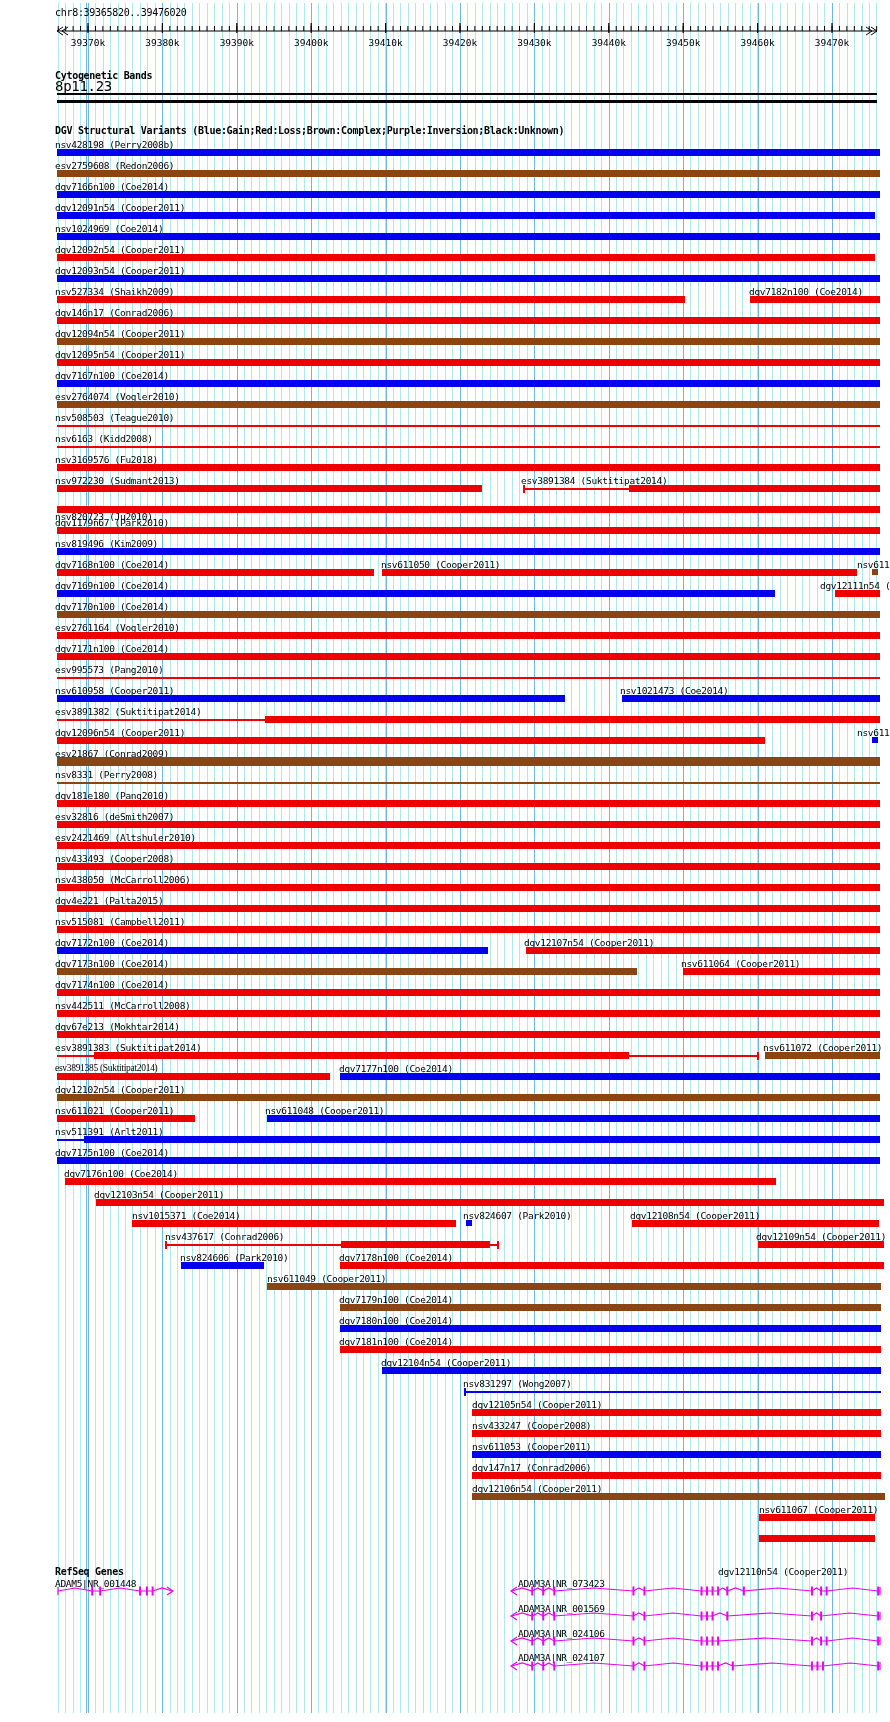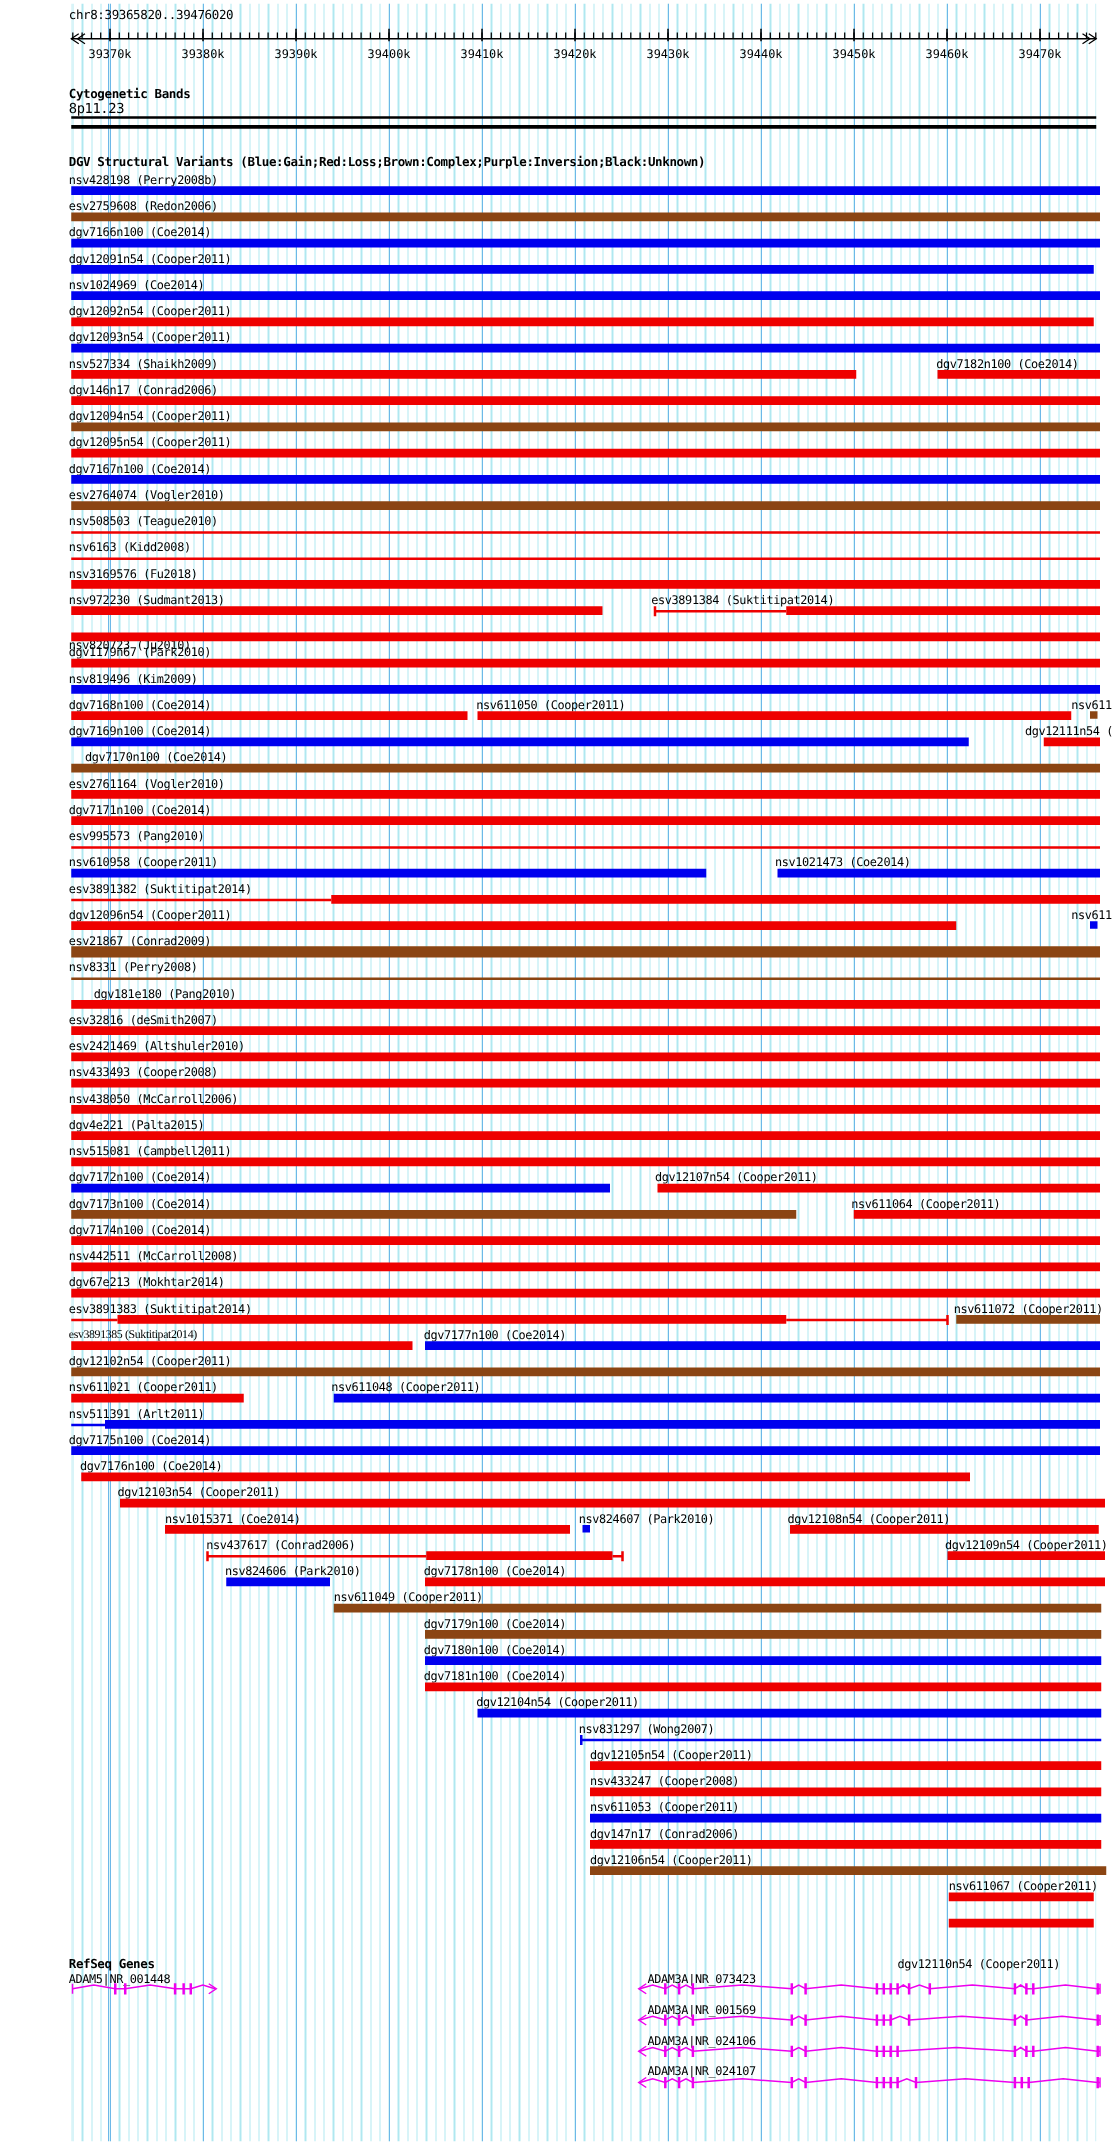--- a/index.html
+++ b/index.html
@@ -1,20 +1,20 @@
 <!DOCTYPE html>
 <html><head>
 <meta charset="utf-8">
 <style>
   html,body{margin:0;padding:0;}
   body{width:890px;height:1722px;overflow:hidden;background:#ffffff;position:relative;
        font-family:"DejaVu Sans Mono","Liberation Mono",monospace;}
   .page{position:absolute;left:0;top:0;width:890px;height:1722px;}
   .grid{position:absolute;left:57px;top:3px;width:820px;height:1710px;}
-  .txt{position:absolute;color:#000;font-size:11px;line-height:11px;letter-spacing:-0.3px;white-space:pre;}
+  .txt{position:absolute;color:#000;font-size:14px;line-height:11px;letter-spacing:-0.3px;white-space:pre;}
   .bold{font-weight:bold;font-size:10px;}
   .title{position:absolute;left:55px;top:7px;color:#000;font-size:10px;letter-spacing:-0.3px;white-space:pre;}
   #ruler{position:absolute;left:0;top:20px;}
   .cyh{left:55px;top:70px;}
   .bandlab{left:55px;top:81px;}
   .cyline1{position:absolute;left:57px;top:93px;width:820px;height:2px;}
   .cyline2{position:absolute;left:57px;top:100px;width:820px;height:3px;}
   .dgvh{left:55px;top:125px;}
   .rsh{left:55px;top:1566px;}
   .lbl{position:absolute;color:#000;font-size:9.5px;line-height:11px;letter-spacing:-0.3px;white-space:pre;cursor:pointer;}
@@ -223,21 +223,21 @@
       <div class="lbl" style="left: 55px; top: 559px;">dgv7168n100 (Coe2014)</div>
       <div class="lbl" style="left: 381px; top: 559px;">nsv611050 (Cooper2011)</div>
       <div class="lbl" style="left: 857px; top: 559px;">nsv611</div>
       <div class="seg" style="left: 57px; width: 317px; background: rgb(238, 0, 0); top: 569px; height: 7px;"></div>
       <div class="seg" style="left: 382px; width: 475px; background: rgb(238, 0, 0); top: 569px; height: 7px;"></div>
       <div class="seg" style="left: 872px; width: 6px; background: rgb(139, 69, 19); top: 569px; height: 6px;"></div>
       <div class="lbl" style="left: 55px; top: 580px;">dgv7169n100 (Coe2014)</div>
       <div class="lbl" style="left: 820px; top: 580px;">dgv12111n54 (</div>
       <div class="seg" style="left: 57px; width: 718px; background: rgb(0, 0, 238); top: 590px; height: 7px;"></div>
       <div class="seg" style="left: 835px; width: 45px; background: rgb(238, 0, 0); top: 590px; height: 7px;"></div>
-      <div class="lbl" style="left: 55px; top: 601px; margin-left: 13px;">dgv7170n100 (Coe2014)</div>
+      <div class="lbl" style="left: 55px; top: 601px;">dgv7170n100 (Coe2014)</div>
       <div class="seg" style="left: 57px; width: 823px; background: rgb(139, 69, 19); top: 611px; height: 7px;"></div>
       <div class="lbl" style="left: 55px; top: 622px;">esv2761164 (Vogler2010)</div>
       <div class="seg" style="left: 57px; width: 823px; background: rgb(238, 0, 0); top: 632px; height: 7px;"></div>
       <div class="lbl" style="left: 55px; top: 643px;">dgv7171n100 (Coe2014)</div>
       <div class="seg" style="left: 57px; width: 823px; background: rgb(238, 0, 0); top: 653px; height: 7px;"></div>
       <div class="lbl" style="left: 55px; top: 664px;">esv995573 (Pang2010)</div>
       <div class="seg" style="left: 57px; width: 823px; background: rgb(238, 0, 0); top: 677px; height: 2px;"></div>
       <div class="lbl" style="left: 55px; top: 685px;">nsv610958 (Cooper2011)</div>
       <div class="lbl" style="left: 620px; top: 685px;">nsv1021473 (Coe2014)</div>
       <div class="seg" style="left: 57px; width: 508px; background: rgb(0, 0, 238); top: 695px; height: 7px;"></div>
@@ -246,21 +246,21 @@
       <div class="seg" style="left: 57px; width: 208px; background: rgb(238, 0, 0); top: 719px; height: 2px;"></div>
       <div class="seg" style="left: 265px; width: 615px; background: rgb(238, 0, 0); top: 716px; height: 7px;"></div>
       <div class="lbl" style="left: 55px; top: 727px;">dgv12096n54 (Cooper2011)</div>
       <div class="lbl" style="left: 857px; top: 727px;">nsv611</div>
       <div class="seg" style="left: 57px; width: 708px; background: rgb(238, 0, 0); top: 737px; height: 7px;"></div>
       <div class="seg" style="left: 872px; width: 6px; background: rgb(0, 0, 238); top: 737px; height: 6px;"></div>
       <div class="lbl" style="left: 55px; top: 748px;">esv21867 (Conrad2009)</div>
       <div class="seg" style="left: 57px; width: 823px; background: rgb(139, 69, 19); top: 757px; height: 9px;"></div>
       <div class="lbl" style="left: 55px; top: 769px;">nsv8331 (Perry2008)</div>
       <div class="seg" style="left: 57px; width: 823px; background: rgb(139, 69, 19); top: 782px; height: 2px;"></div>
-      <div class="lbl" style="left: 55px; top: 790px; margin-left: 20px;">dgv181e180 (Pang2010)</div>
+      <div class="lbl" style="left: 55px; top: 790px;">dgv181e180 (Pang2010)</div>
       <div class="seg" style="left: 57px; width: 823px; background: rgb(238, 0, 0); top: 800px; height: 7px;"></div>
       <div class="lbl" style="left: 55px; top: 811px;">esv32816 (deSmith2007)</div>
       <div class="seg" style="left: 57px; width: 823px; background: rgb(238, 0, 0); top: 821px; height: 7px;"></div>
       <div class="lbl" style="left: 55px; top: 832px;">esv2421469 (Altshuler2010)</div>
       <div class="seg" style="left: 57px; width: 823px; background: rgb(238, 0, 0); top: 842px; height: 7px;"></div>
       <div class="lbl" style="left: 55px; top: 853px;">nsv433493 (Cooper2008)</div>
       <div class="seg" style="left: 57px; width: 823px; background: rgb(238, 0, 0); top: 863px; height: 7px;"></div>
       <div class="lbl" style="left: 55px; top: 874px;">nsv438050 (McCarroll2006)</div>
       <div class="seg" style="left: 57px; width: 823px; background: rgb(238, 0, 0); top: 884px; height: 7px;"></div>
       <div class="lbl" style="left: 55px; top: 895px;">dgv4e221 (Palta2015)</div>

